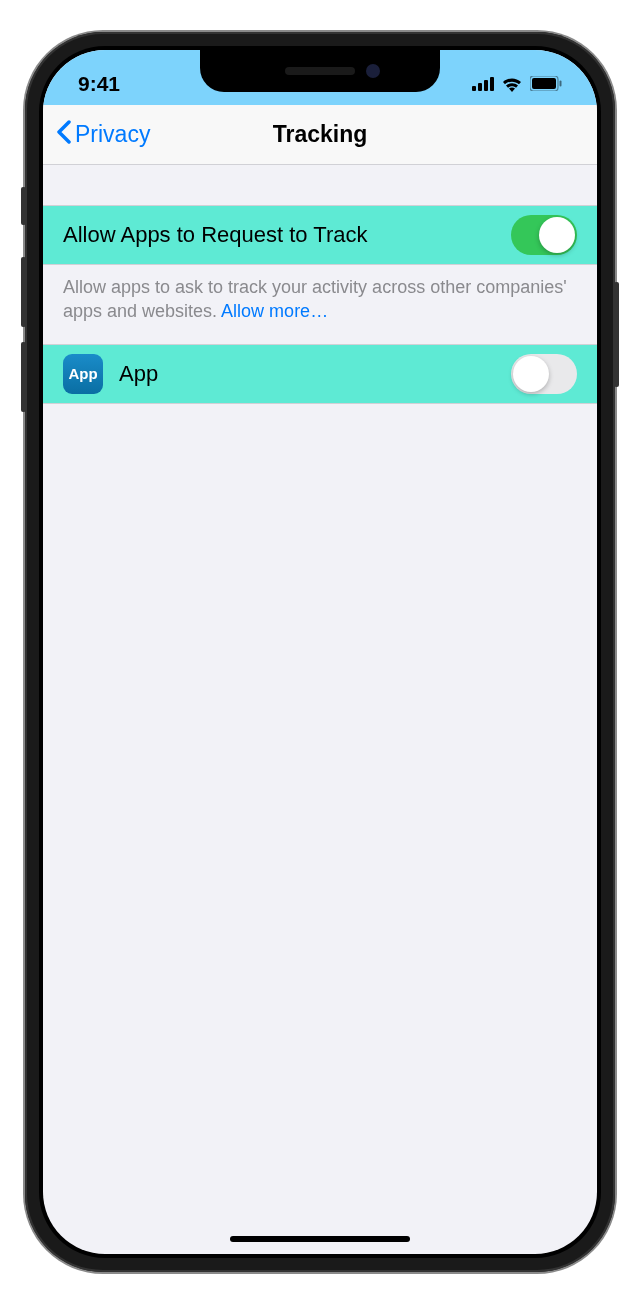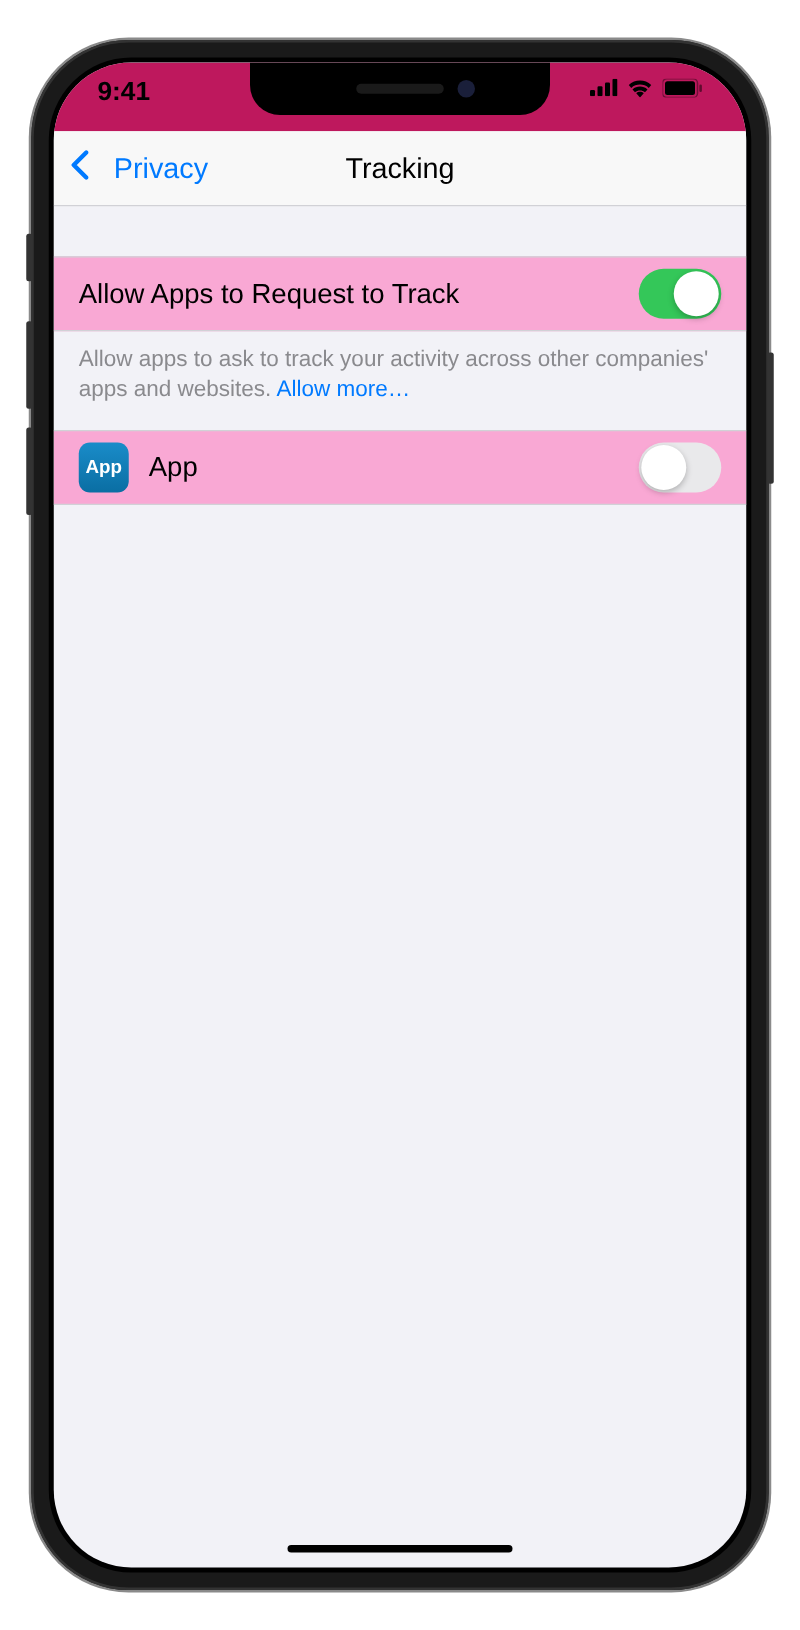--- a/index.html
+++ b/index.html
@@ -77,23 +77,23 @@
       border-radius: 50%;
       position: absolute;
       right: 60px;
     }
 
     
     .status-bar {
       height: 55px;
       display: flex;
       justify-content: space-between;
-      align-items: flex-start;
+      align-items: center;
       padding: 12px 35px 0;
-      background: #be185d;
+      background: #7dd3fc;
     }
     .status-time {
       font-size: 21px;
       font-weight: 600;
       color: #000;
     }
     .status-icons {
       display: flex;
       gap: 7px;
       align-items: center;
@@ -108,43 +108,43 @@
       align-items: center;
       padding: 0 12px;
       border-bottom: 1px solid #d1d1d6;
       position: relative;
     }
     .back-btn {
       display: flex;
       align-items: center;
       color: #007aff;
       font-size: 23px;
-      gap: 20px;
+      gap: 4px;
       cursor: pointer;
       z-index: 2;
     }
     .nav-title {
       position: absolute;
       left: 0;
       right: 0;
       text-align: center;
       font-size: 23px;
-      font-weight: 400;
+      font-weight: 700;
       color: #000;
       pointer-events: none;
     }
 
     
     .content { 
       background: #f2f2f7; 
     }
     .spacer-top { height: 40px; }
 
     .cell {
-      background: #f9a8d4;
+      background: #5eead4;
       min-height: 60px;
       display: flex;
       align-items: center;
       padding: 0 20px;
       border-top: 0.5px solid #d1d1d6;
       border-bottom: 0.5px solid #d1d1d6;
     }
     .cell-label {
       font-size: 22px;
       color: #000;

